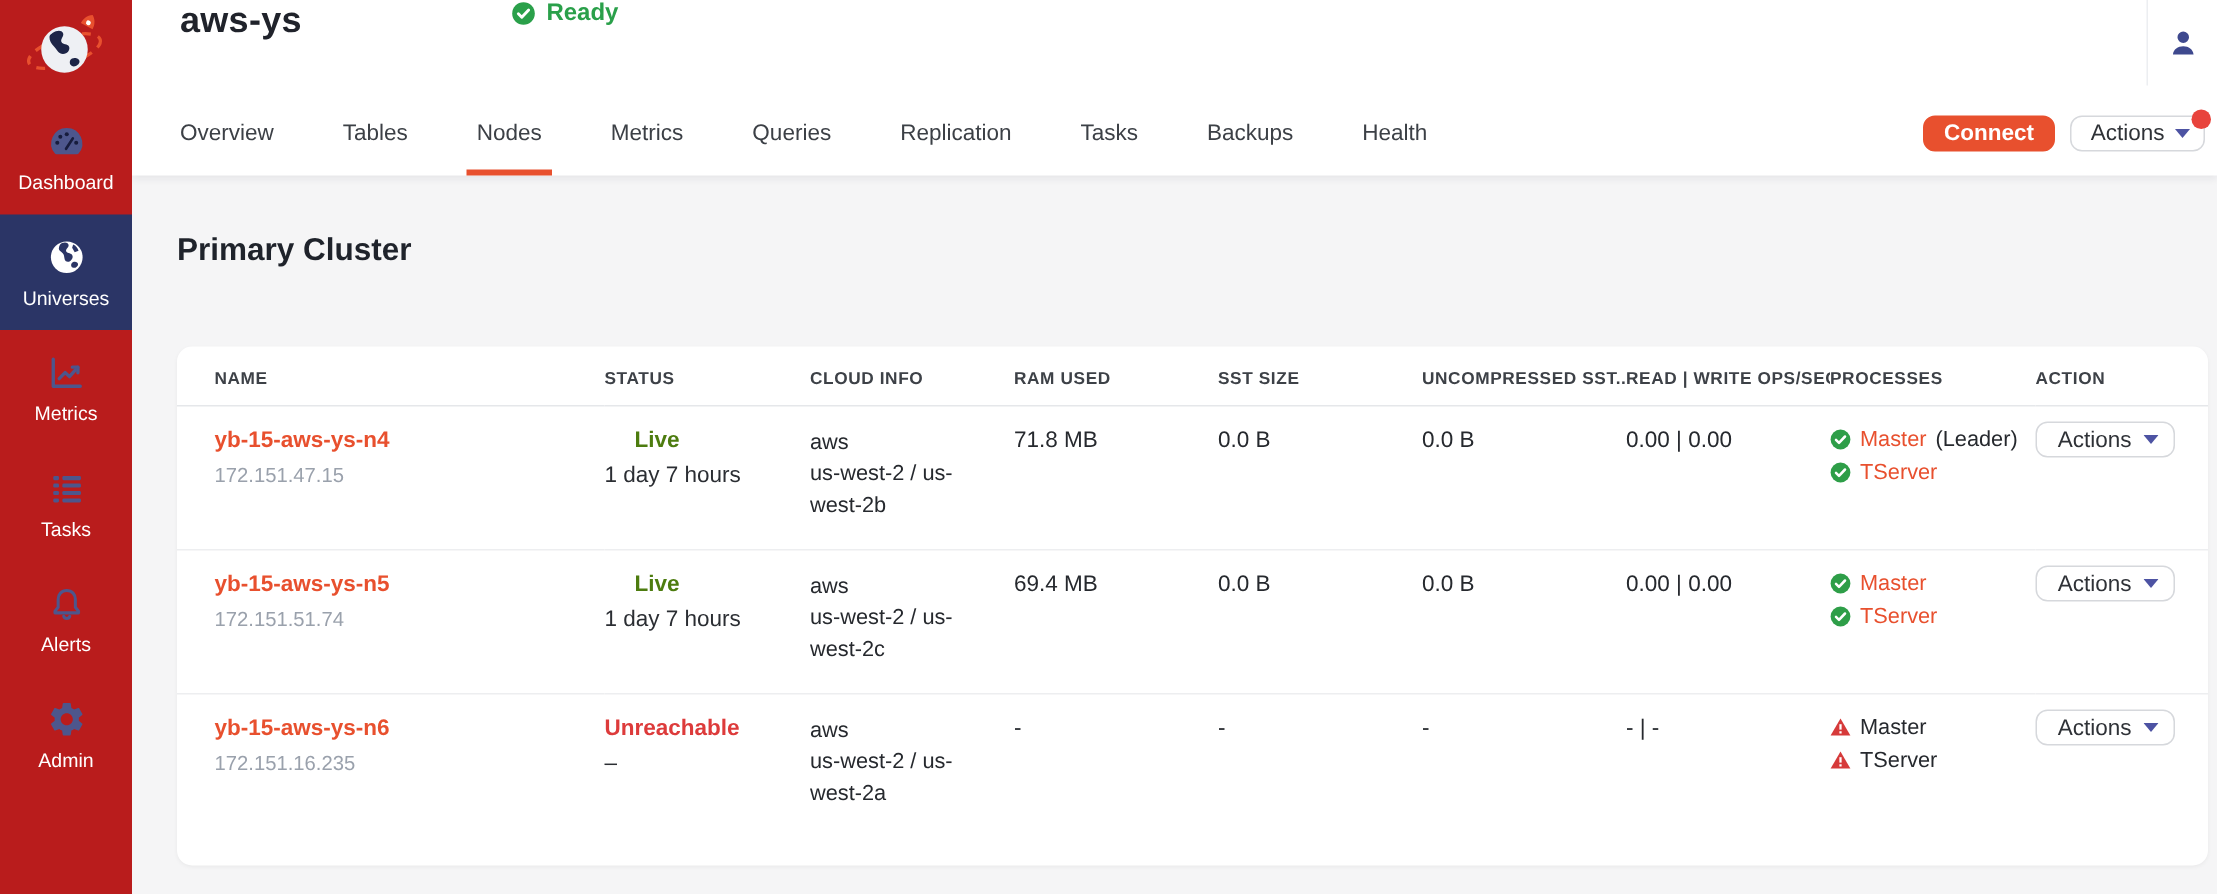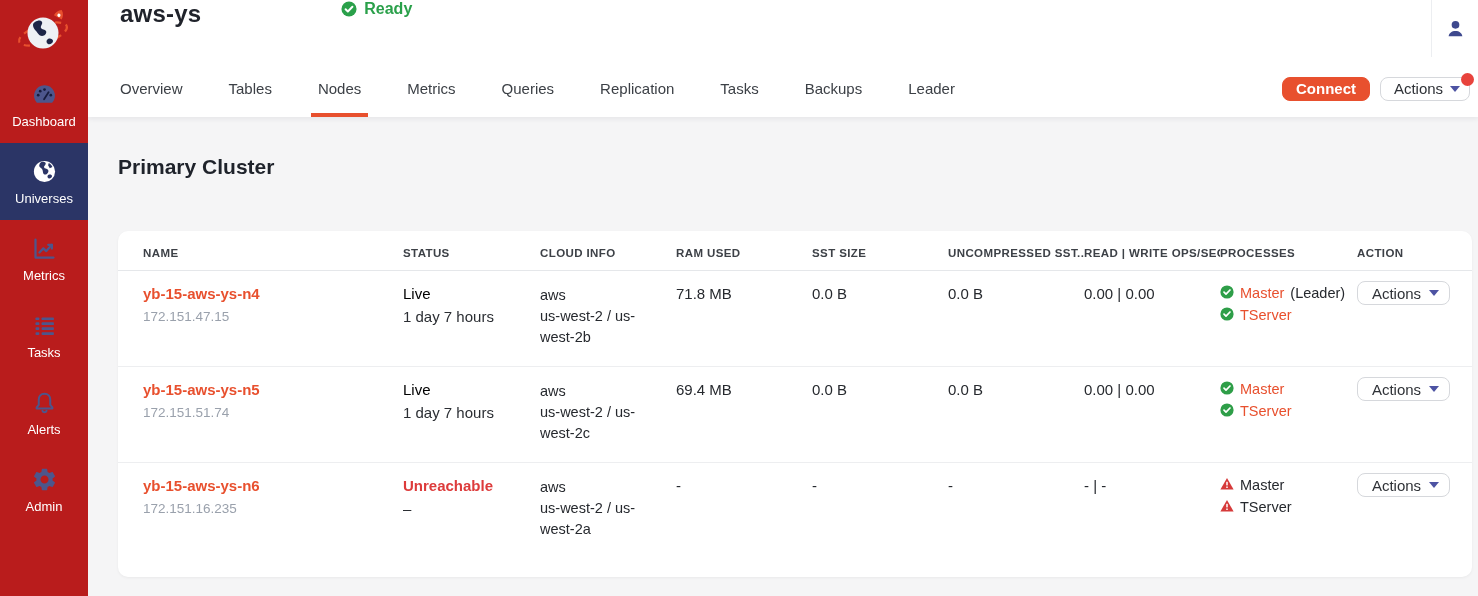--- a/index.html
+++ b/index.html
@@ -43,26 +43,26 @@
 
   table { width:100%; border-collapse:collapse; table-layout:fixed; }
   th, td { text-align:left; vertical-align:top; }
   thead th { font-size:11.5px; font-weight:700; color:#3d4147; letter-spacing:.4px; padding:16px 8px 11px 0; border-bottom:1px solid #e5e7ea; white-space:nowrap; overflow:hidden; }
   th:first-child, td:first-child { padding-left:25px; }
   tbody td { padding:14px 8px 18px 0; font-size:15px; color:#26292e; }
   tbody tr + tr td { border-top:1px solid #edeef0; }
 
   .node-link { color:#e8502e; font-weight:700; font-size:15px; cursor:pointer; }
   .node-ip { color:#9aa1ac; font-size:13.5px; margin-top:7px; }
-  .status-live { color:#000000; font-weight:400; }
+  .status-live { color:#4d7c0f; font-weight:700;margin-left:20px; }
   .status-unreachable { color:#dd3b3b; font-weight:700; }
   .status-sub { margin-top:6px; color:#2b2e33; }
   .cloud-line { font-size:14.5px; line-height:21px; }
   .cloud-region { max-width:108px; }
-  .proc-row { display:flex; gap:6px; margin-bottom:6px; font-size:14.5px; }
+  .proc-row { display:flex; align-items:center; gap:6px; margin-bottom:6px; font-size:14.5px; }
   .proc-link { color:#e8502e; cursor:pointer; }
   .proc-plain { color:#26292e; }
   .proc-suffix { color:#26292e; }
   .action-cell { padding-top:10px !important; }
   .btn-row { width:93px; gap:8px; }
   .icon { display:inline-flex; flex:none; }
 </style>
 </head>
 <body>
 
@@ -180,21 +180,21 @@
   <div class="header-bottom">
     <div class="tabs">
       <div class="tab">Overview</div>
       <div class="tab">Tables</div>
       <div class="tab active">Nodes</div>
       <div class="tab">Metrics</div>
       <div class="tab">Queries</div>
       <div class="tab">Replication</div>
       <div class="tab">Tasks</div>
       <div class="tab">Backups</div>
-      <div class="tab">Leader</div>
+      <div class="tab">Health</div>
     </div>
     <div class="header-actions">
       <button class="btn btn-connect">Connect</button>
       <button class="btn btn-actions">
         <span>Actions</span>
         <span class="icon">
           <svg width="10" height="6" viewBox="0 0 10 6">
               <path d="M0 0h10L5 6z" fill="#4d53a3"></path>
             </svg>
         </span>

